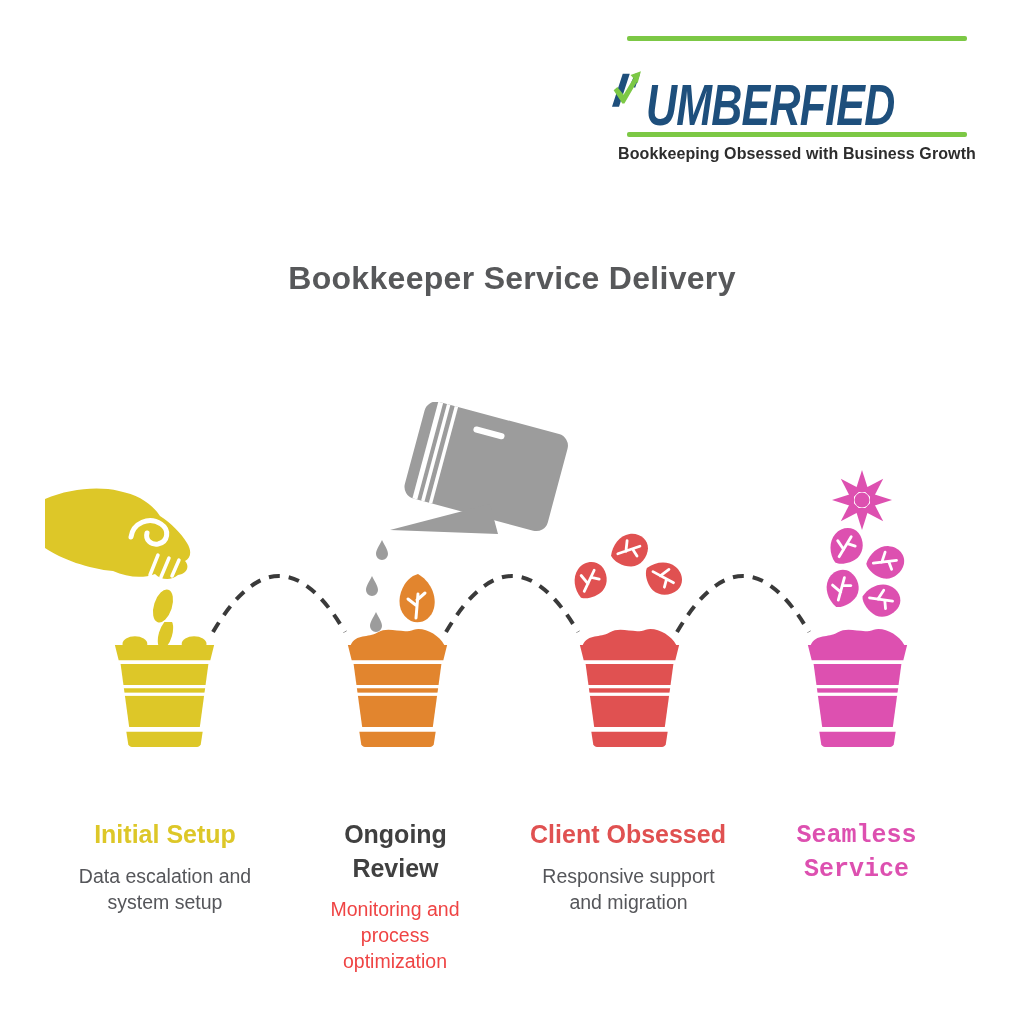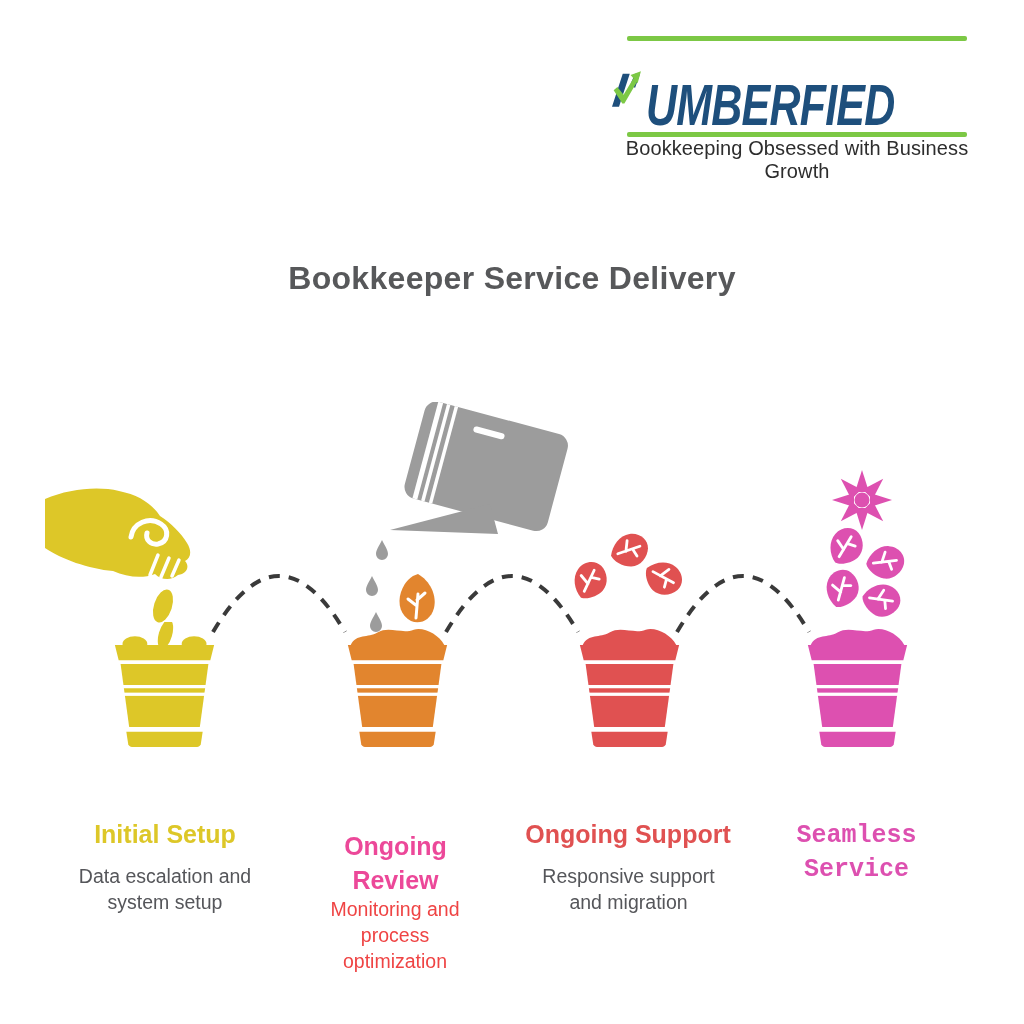--- a/index.html
+++ b/index.html
@@ -12,21 +12,21 @@
   
   .logo-block { left:612px; top:36px; width:370px; text-align:center; }
   .logo-line { width:340px; height:5px; margin:0 auto; background-color:currentColor; border-radius:2px; }
   .logo-row { display:flex; align-items:flex-end; justify-content:space-between; height:86px; padding:2px 0 3px 0; }
   .logo-mark { width:68px; height:78px; margin-right:2px; margin-bottom:1px; }
   .wordmark {
     display:inline-block; font-style:italic; font-weight:bold; font-size:58px;
     line-height:0.82; letter-spacing:-1px; transform:scaleX(0.74); transform-origin:left bottom;
     white-space:nowrap;
   }
-  .tagline { font-size:20px; font-weight:400; letter-spacing:0.1px; }
+  .tagline { margin-top:8px; font-size:16px; font-weight:700; letter-spacing:0.1px; }
 
   
   .page-title { left:0; top:260px; width:1024px; text-align:center;
     font-size:32px; font-weight:bold; letter-spacing:0.3px; }
 
   
   .stage-heading { font-size:25px; font-weight:bold; line-height:34px; text-align:center; }
   .stage-desc { font-size:19.5px; line-height:26px; text-align:center; }
 
   svg { display:block; }
@@ -191,21 +191,21 @@
       <path d="M9,44 L101,44 L92,110 L18,110 Z"></path>
       <rect x="0" y="66" width="110" height="3.4" fill="#ffffff"></rect>
       <rect x="0" y="74" width="110" height="3.4" fill="#ffffff"></rect>
       <path d="M15,115 L95,115 L93,128 Q92,131 87,131 L23,131 Q18,131 17,128 Z"></path>
     </svg>
   </div>
 
   <div class="abs stage-heading" style="left: 55px; top: 817px; width: 220px; color: rgb(221, 199, 40);">Initial Setup</div>
   <div class="abs stage-desc" style="left: 60px; top: 863px; width: 210px; color: rgb(85, 86, 90);">Data escalation and system setup</div>
 
-  <div class="abs stage-heading" style="left: 323px; top: 817px; width: 145px; color: #ec4899; margin-top: 12px;">Ongoing Review</div>
+  <div class="abs stage-heading" style="left: 323px; top: 817px; width: 145px; color: #404040;">Ongoing Review</div>
   <div class="abs stage-desc" style="left: 314px; top: 896px; width: 162px; color: #ef4444;">Monitoring and process optimization</div>
 
-  <div class="abs stage-heading" style="left: 508px; top: 817px; width: 240px; color: rgb(224, 81, 81);">Ongoing Support</div>
+  <div class="abs stage-heading" style="left: 508px; top: 817px; width: 240px; color: rgb(224, 81, 81);">Client Obsessed</div>
   <div class="abs stage-desc" style="left: 526px; top: 863px; width: 205px; color: rgb(85, 86, 90);">Responsive support and migration</div>
 
   <div class="abs stage-heading" style="left: 779px; top: 819px; width: 155px; color: rgb(221, 80, 176); font-family: Liberation Mono, monospace;">Seamless Service</div>
 
 </div>
 
 </body></html>

